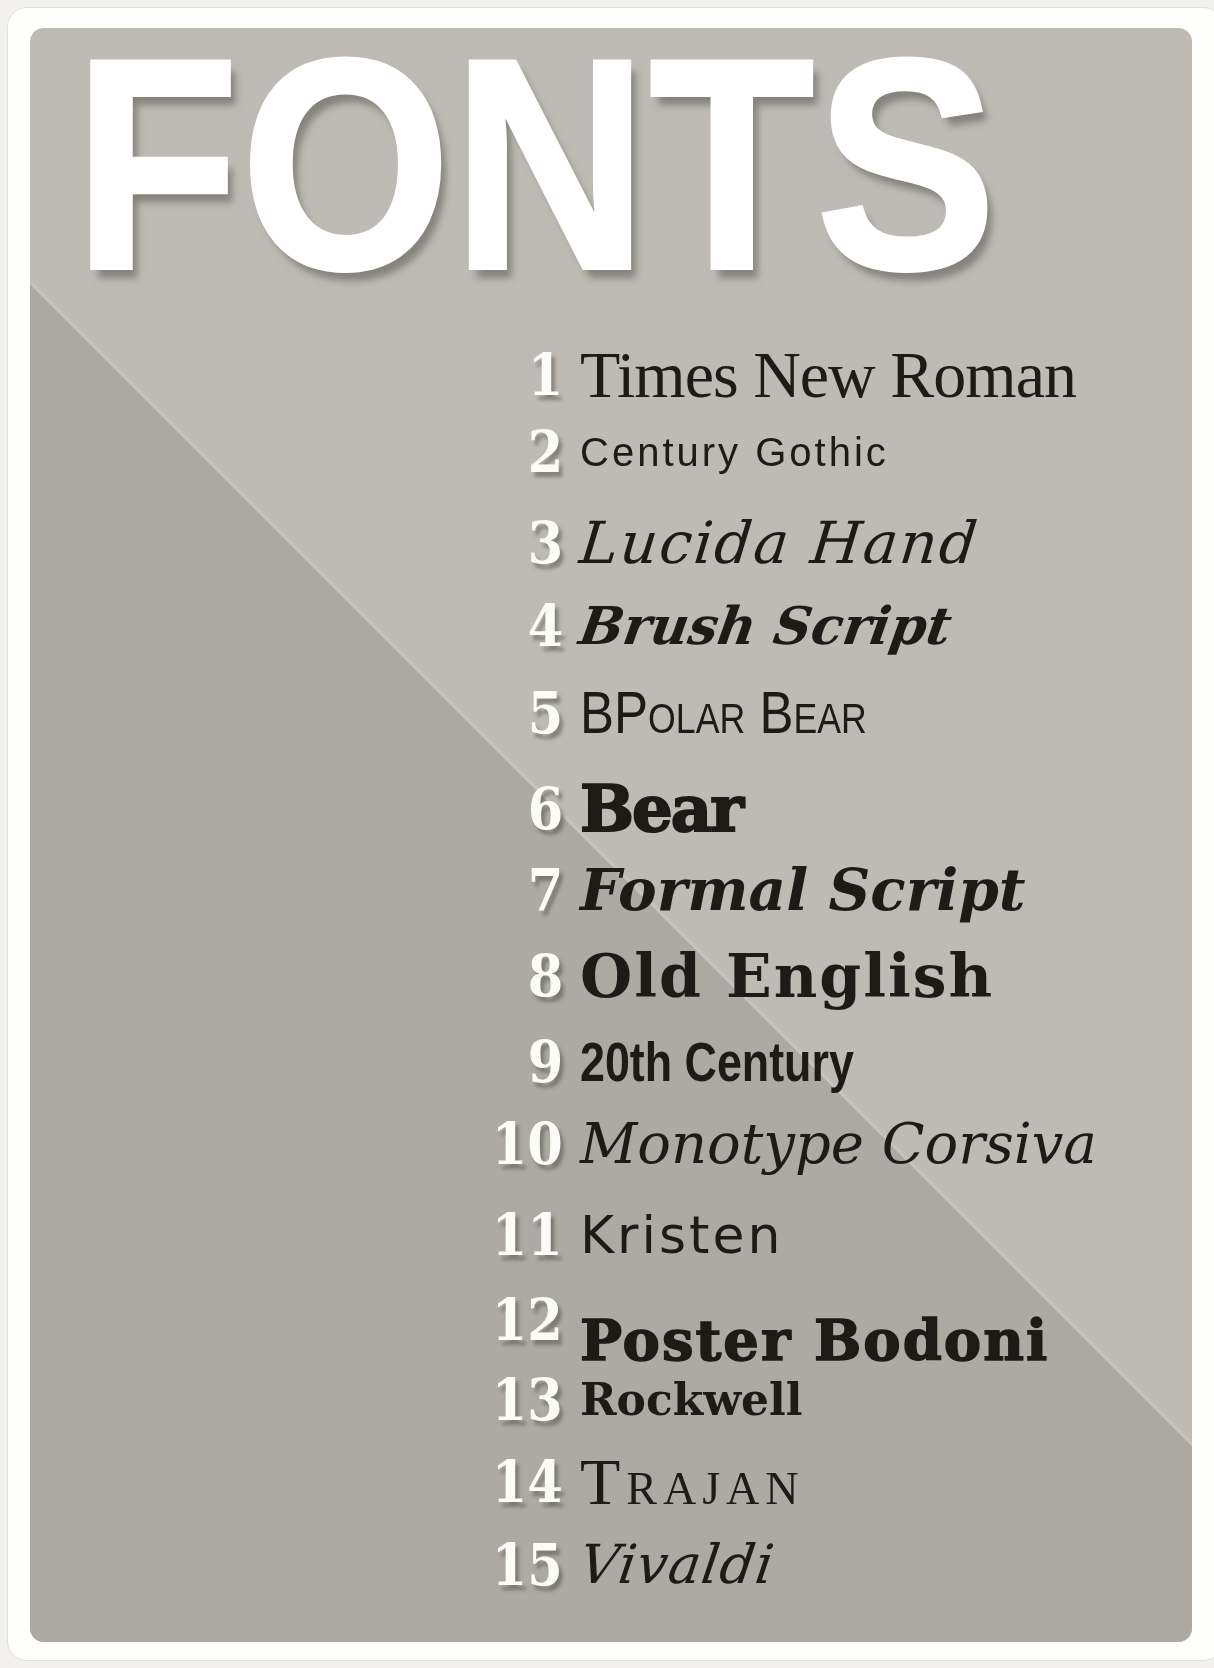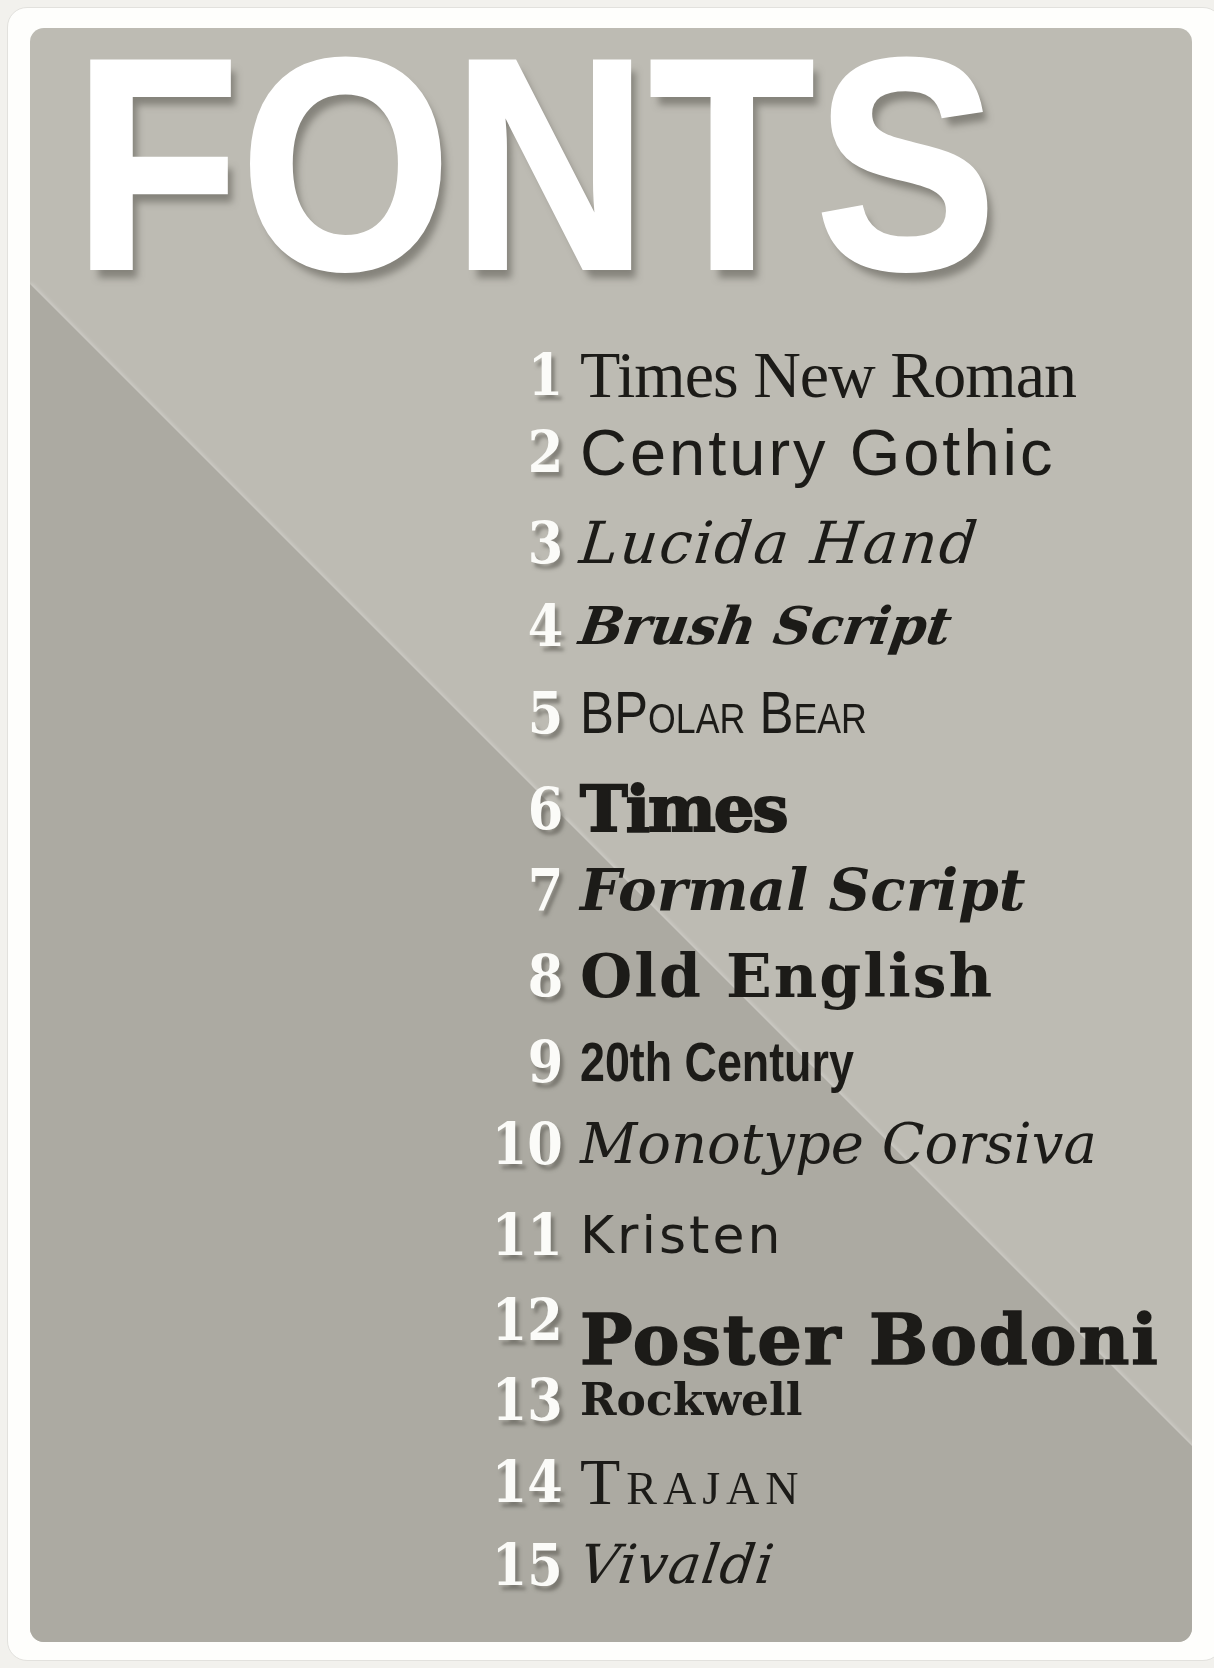--- a/index.html
+++ b/index.html
@@ -100,31 +100,31 @@
     white-space: nowrap;
   }
   .sample {
     display: inline-block;
     color: #1c1b18;
     line-height: 1;
   }
 
   
   .f1  { font-family: "Liberation Serif", serif; font-size: 66px; letter-spacing: -1px; }                                  
-  .f2  { font-family: "Liberation Sans", sans-serif; font-size: 65px; letter-spacing: 3px; }                               
+  .f2  { font-family: "Liberation Sans", sans-serif; font-size: 40px; letter-spacing: 3px; }                               
   .f3  { font-family: "DejaVu Serif", serif; font-style: italic; font-size: 58px; letter-spacing: 2px; transform: skewX(-6deg); } 
   .f4  { font-family: "DejaVu Serif", serif; font-style: italic; font-weight: 700; font-size: 52px; transform: skewX(-9deg); }    
   .f5  { font-family: "Liberation Sans", sans-serif; font-variant: small-caps; font-size: 60px; transform: scaleX(0.85); transform-origin: left center; } 
   .f6  { font-family: "DejaVu Serif", serif; font-weight: 700; font-size: 64px; letter-spacing: -2px; -webkit-text-stroke: 2px #1c1b18; } 
   .f7  { font-family: "DejaVu Serif", serif; font-style: italic; font-weight: 700; font-size: 58px; }                      
   .f8  { font-family: "DejaVu Serif", serif; font-weight: 700; font-size: 60px; letter-spacing: 2px; }                     
   .f9  { font-family: "Liberation Sans", sans-serif; font-weight: 700; font-size: 56px; transform: scaleX(0.80); transform-origin: left center; } 
   .f10 { font-family: "DejaVu Serif", serif; font-style: italic; font-size: 56px; }                                        
   .f11 { font-family: "DejaVu Sans", sans-serif; font-size: 52px; letter-spacing: 3px; }                                   
-  .f12 { font-family: "DejaVu Serif", serif; font-weight: 700; font-size: 70px; letter-spacing: 2px; margin-top: 40px; -webkit-text-stroke: 1.5px #1c1b18; } 
+  .f12 { font-family: "DejaVu Serif", serif; font-weight: 700; font-size: 56px; letter-spacing: 2px; margin-top: 40px; -webkit-text-stroke: 1.5px #1c1b18; } 
   .f13 { font-family: "DejaVu Serif", serif; font-weight: 700; font-size: 44px; }                                          
   .f14 { font-family: "Liberation Serif", serif; font-variant: small-caps; font-size: 66px; letter-spacing: 6px; }         
   .f15 { font-family: "DejaVu Serif", serif; font-style: italic; font-size: 54px; letter-spacing: 1px; transform: skewX(-8deg); } 
 </style>
 </head>
 <body>
 
 <div class="page">
   <div class="card"></div>
 
@@ -153,21 +153,21 @@
       <span class="cell-name"><span class="sample f4">Brush Script</span></span>
     </div>
 
     <div class="row" style="top:640px">
       <span class="cell-num"><span class="num">5</span></span>
       <span class="cell-name"><span class="sample f5">BPolar Bear</span></span>
     </div>
 
     <div class="row" style="top:736px">
       <span class="cell-num"><span class="num">6</span></span>
-      <span class="cell-name"><span class="sample f6">Times</span></span>
+      <span class="cell-name"><span class="sample f6">Bear</span></span>
     </div>
 
     <div class="row" style="top:817px">
       <span class="cell-num"><span class="num">7</span></span>
       <span class="cell-name"><span class="sample f7">Formal Script</span></span>
     </div>
 
     <div class="row" style="top:903px">
       <span class="cell-num"><span class="num">8</span></span>
       <span class="cell-name"><span class="sample f8">Old English</span></span>

